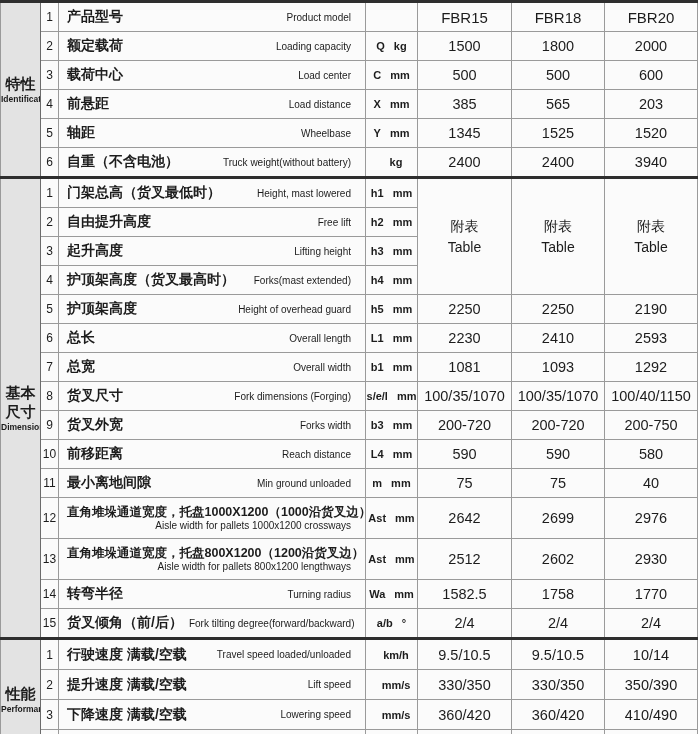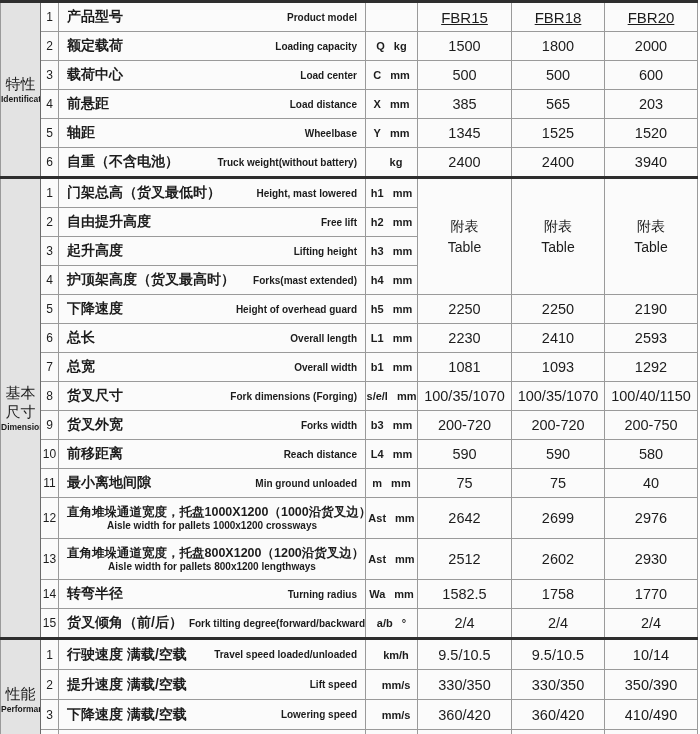--- a/index.html
+++ b/index.html
@@ -6,34 +6,34 @@
   body{width:700px;height:734px;font-family:"Liberation Sans","DejaVu Sans",sans-serif;color:#1c1c1c;}
   table.spec{border-collapse:collapse;width:697px;margin:0;table-layout:fixed;
              border-top:3px solid #2e2e2e;border-bottom:3px solid #2e2e2e;border-left:1px solid #9a9a9a;border-right:1px solid #9a9a9a;background:#fbfbfb;}
   col.c-side{width:40px}col.c-num{width:18px}col.c-desc{width:307px}col.c-sym{width:52px}
   col.c-v1{width:94px}col.c-v2{width:93px}col.c-v3{width:93px}
   tbody.section{border-top:3px solid #2e2e2e;}
   td{border:1px solid #9a9a9a;padding:0;height:28px;overflow:hidden;}
   tr.tall td{height:40px;}
   tbody.perf td{height:29px;}
   td.side{background:#e3e3e3;text-align:center;vertical-align:middle;border-right:1px solid #6b6b6b;}
-  .side-cn{font-size:15px;font-weight:normal;line-height:1.25;white-space:pre-line;}
+  .side-cn{font-size:15px;font-weight:bold;line-height:1.25;white-space:pre-line;}
   .side-en{font-size:8.5px;font-weight:bold;margin-top:1px;}
   td.num{text-align:center;font-size:12px;}
-  td.desc{padding:0 8px 0 8px;margin-top:6px;}
+  td.desc{padding:0 14px 0 8px;margin-top:6px;}
   .desc-flex{display:flex;justify-content:space-between;align-items:center;height:100%;}
   .cn{font-size:14px;font-weight:600;white-space:nowrap;}
-  .en{font-size:10px;font-weight:700;white-space:nowrap;text-align:right;margin-left:6px;}
+  .en{font-size:10px;font-weight:400;white-space:nowrap;text-align:right;margin-left:6px;}
   td.desc.two{vertical-align:middle;}
   td.desc.two .cn{display:block;font-size:12.5px;line-height:1.35;}
-  td.desc.two .en{display:block;font-size:10px;text-align:center;margin-left:0;line-height:1.2;}
+  td.desc.two .en{display:block;font-size:10px;text-align:right;margin-left:0;line-height:1.2;}
   td.sym{text-align:center;font-size:11px;font-weight:600;}
   .sym-flex{display:flex;justify-content:center;align-items:center;gap:9px;height:100%;}
   td.val{text-align:center;font-size:14.5px;vertical-align:middle;}
-  td.val.header{font-size:15px;text-decoration:underline;}
+  td.val.header{font-size:15px;}
   td.val.merged{font-size:14px;line-height:1.45;}
 </style>
 </head>
 <body>
 
 <table class="spec">
 <colgroup>
   <col class="c-side">
       <col class="c-num">
       <col class="c-desc">
@@ -233,21 +233,21 @@
           <div class="sym-flex">
             <span>h4</span>
             <span>mm</span>
           </div>
         </td>
   </tr>
   <tr>
     <td class="num">5</td>
     <td class="desc">
           <div class="desc-flex">
-            <span class="cn">下降速度</span>
+            <span class="cn">护顶架高度</span>
             <span class="en">Height of overhead guard</span>
           </div>
         </td>
     <td class="sym">
           <div class="sym-flex">
             <span>h5</span>
             <span>mm</span>
           </div>
         </td>
     <td class="val">2250</td>

